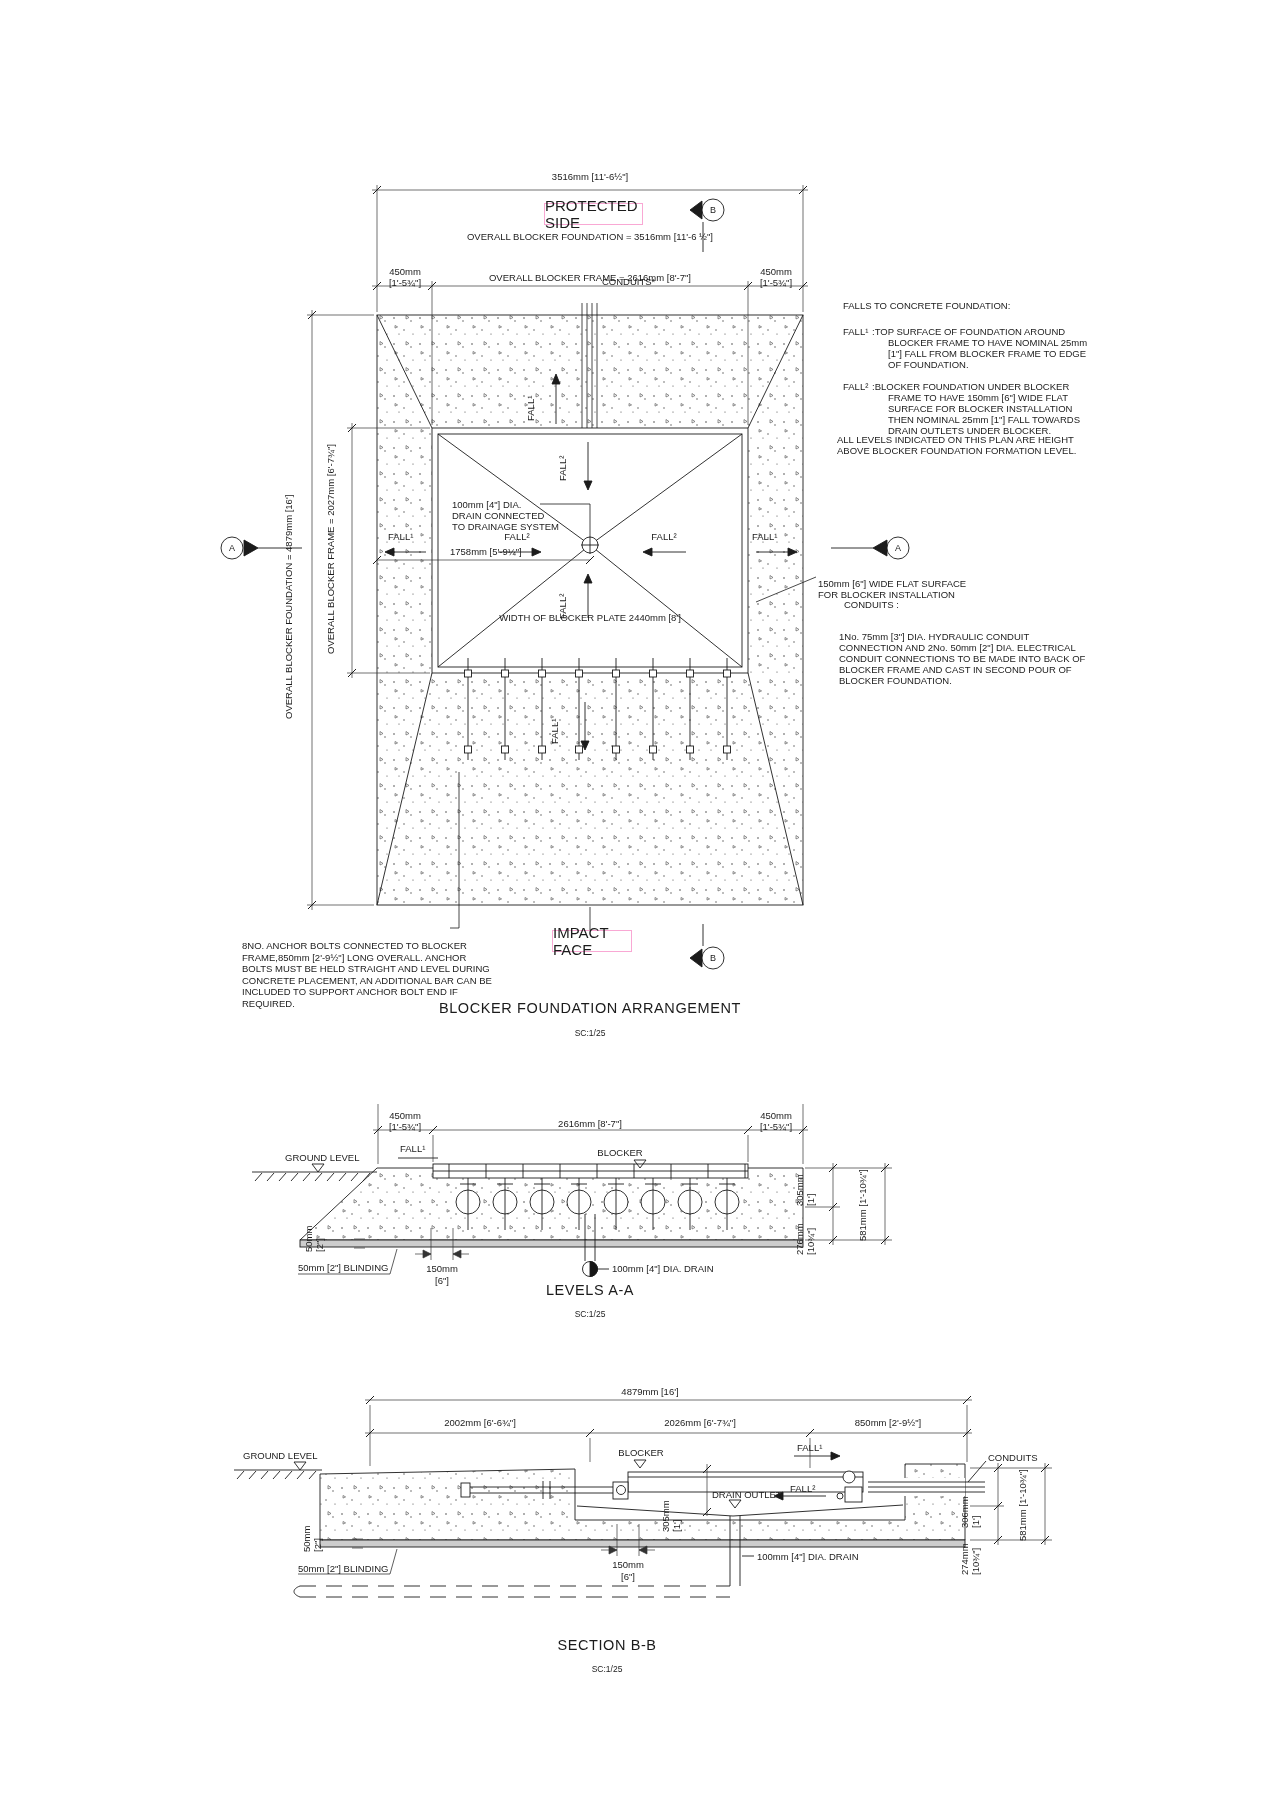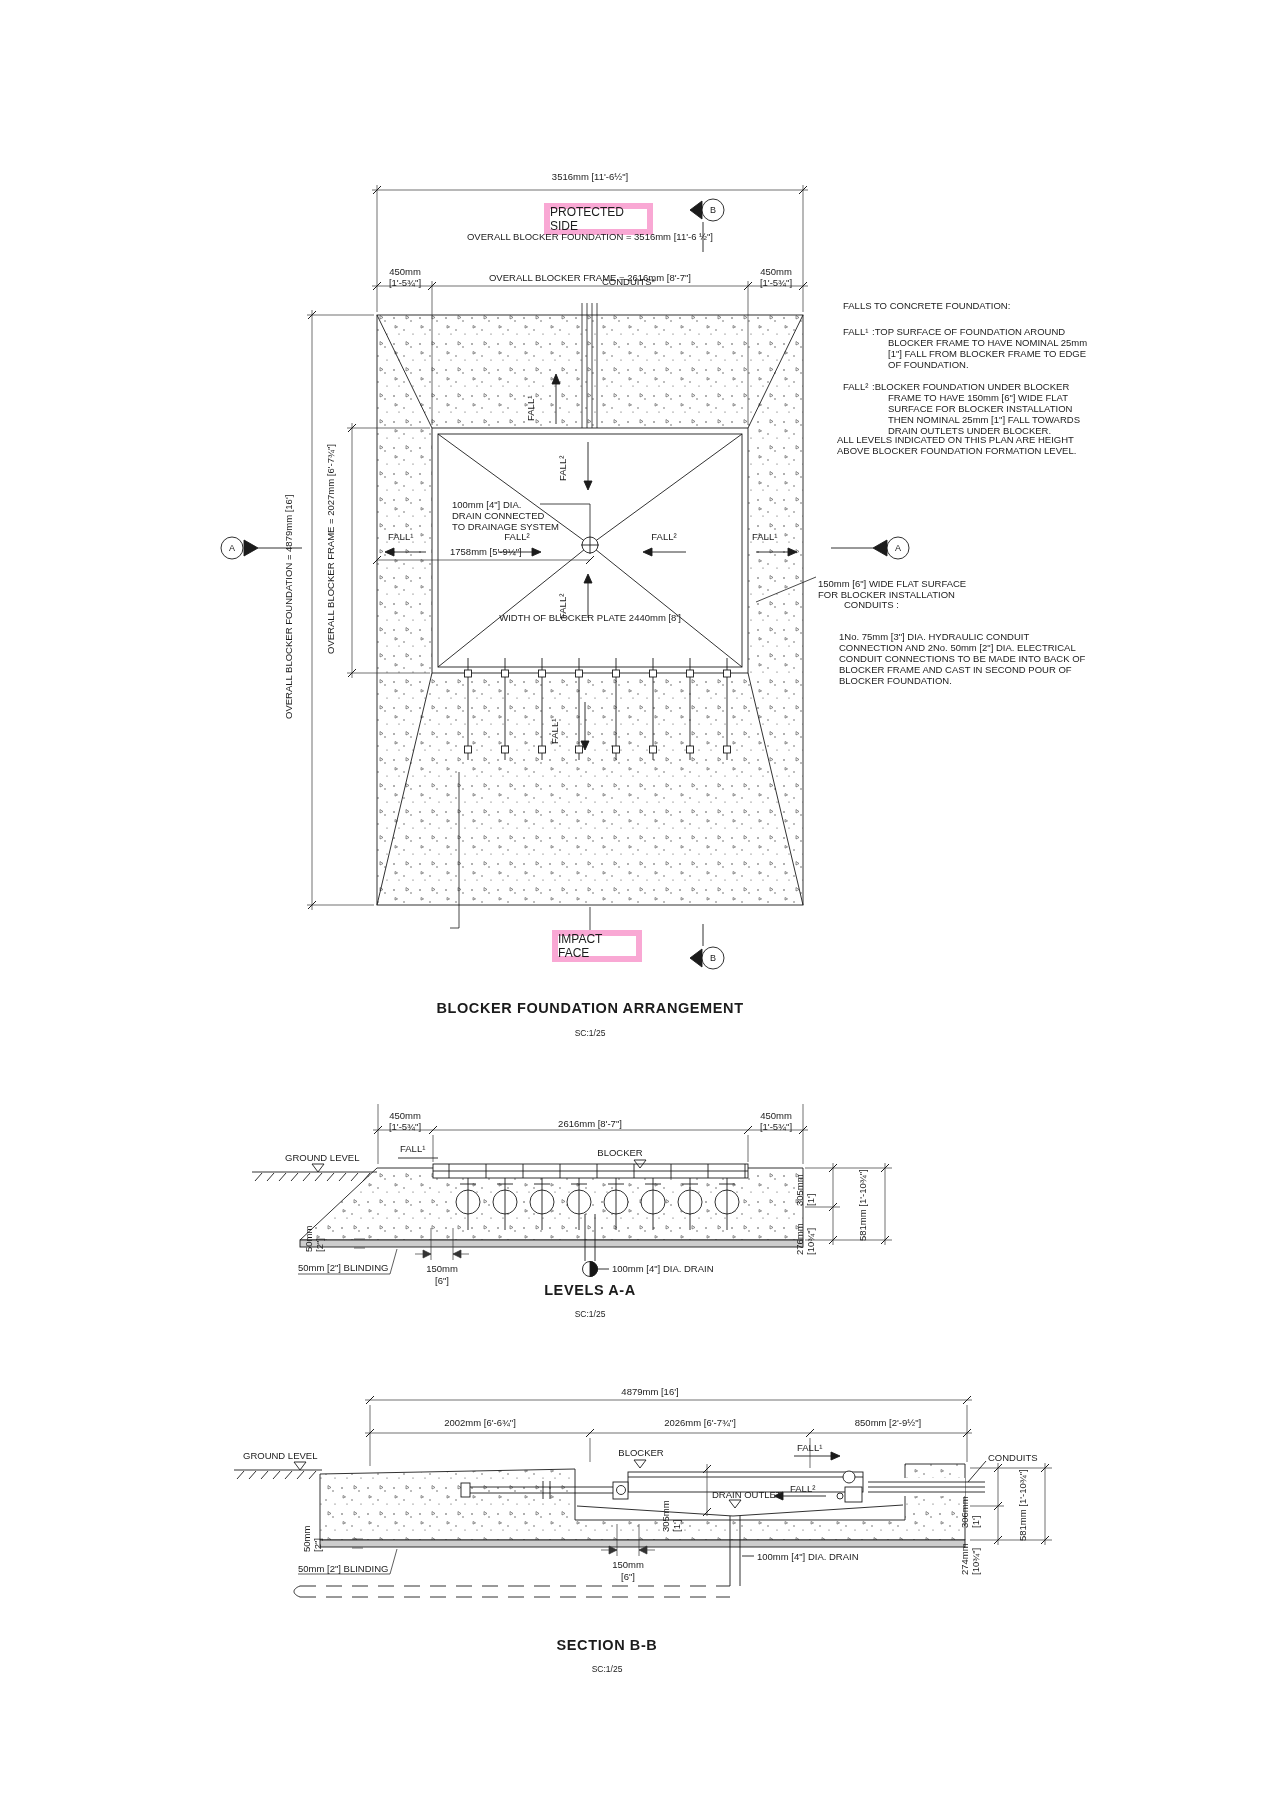--- a/index.html
+++ b/index.html
@@ -4,23 +4,23 @@
 <style>
   html,body{margin:0;padding:0;background:#fff;}
   #sheet{position:relative;width:1273px;height:1800px;background:#fff;overflow:hidden;
          font-family:"Liberation Sans", sans-serif;color:#1b1b1b;}
   #linework{position:absolute;left:0;top:0;}
   .lbl{position:absolute;font-size:9.5px;line-height:11px;color:#1b1b1b;white-space:nowrap;}
   .ctr{transform:translateX(-50%);text-align:center;}
   .ml{white-space:pre-line;margin-top:12px;}
   .rot{transform-origin:0 100%;transform:rotate(-90deg);white-space:pre-line;text-align:left;}
   .rot2{height:22px;}
-  .title{font-size:14.5px;letter-spacing:.6px;font-weight:bold;}
-  .boxlbl{position:absolute;border:6px solid #f9a8d4;display:flex;align-items:center;justify-content:center;
-          font-size:12px;background:#fff;}
+  .title{font-size:14.5px;letter-spacing:.6px;}
+  .boxlbl{position:absolute;border:1px solid #f9a8d4;display:flex;align-items:center;justify-content:center;
+          font-size:15px;background:#fff;}
   .mletter{position:absolute;font-size:9px;transform:translate(-50%,-50%);}
   .sc{font-size:8.5px;}
 </style>
 </head>
 <body>
 
 <div id="sheet">
 
 <svg id="linework" width="1273" height="1800" viewBox="0 0 1273 1800">
   <defs>
@@ -329,20 +329,26 @@
 <div class="mletter" style="left:232px;top:548px">A</div>
 <div class="mletter" style="left:898px;top:548px">A</div>
 <div class="mletter" style="left:713px;top:210px">B</div>
 <div class="mletter" style="left:713px;top:958px">B</div>
 
 <div class="lbl ml" style="left:818px;top:566px">150mm [6"] WIDE FLAT SURFACE
 FOR BLOCKER INSTALLATION</div>
 <div class="boxlbl" style="left:552px;top:930px;width:78px;height:20px">
   <span>IMPACT FACE</span>
 </div>
+<div class="lbl ml" style="left:242px;top:928px;line-height:11.5px">8NO. ANCHOR BOLTS CONNECTED TO BLOCKER
+FRAME,850mm [2'-9½"] LONG OVERALL. ANCHOR
+BOLTS MUST BE HELD STRAIGHT AND LEVEL DURING
+CONCRETE PLACEMENT, AN ADDITIONAL BAR CAN BE
+INCLUDED TO SUPPORT ANCHOR BOLT END IF
+REQUIRED.</div>
 
 <div class="lbl ctr title" style="left:590px;top:1003px">BLOCKER FOUNDATION ARRANGEMENT</div>
 <div class="lbl ctr sc" style="left:590px;top:1028px">SC:1/25</div>
 
 <div class="lbl" style="left:843px;top:300px">FALLS TO CONCRETE FOUNDATION:</div>
 <div class="lbl" style="left:843px;top:326px">FALL¹</div>
 <div class="lbl" style="left:872px;top:326px">:TOP SURFACE OF FOUNDATION AROUND</div>
 <div class="lbl" style="left:888px;top:337px">BLOCKER FRAME TO HAVE NOMINAL 25mm</div>
 <div class="lbl" style="left:888px;top:348px">[1"] FALL FROM BLOCKER FRAME TO EDGE</div>
 <div class="lbl" style="left:888px;top:359px">OF FOUNDATION.</div>

